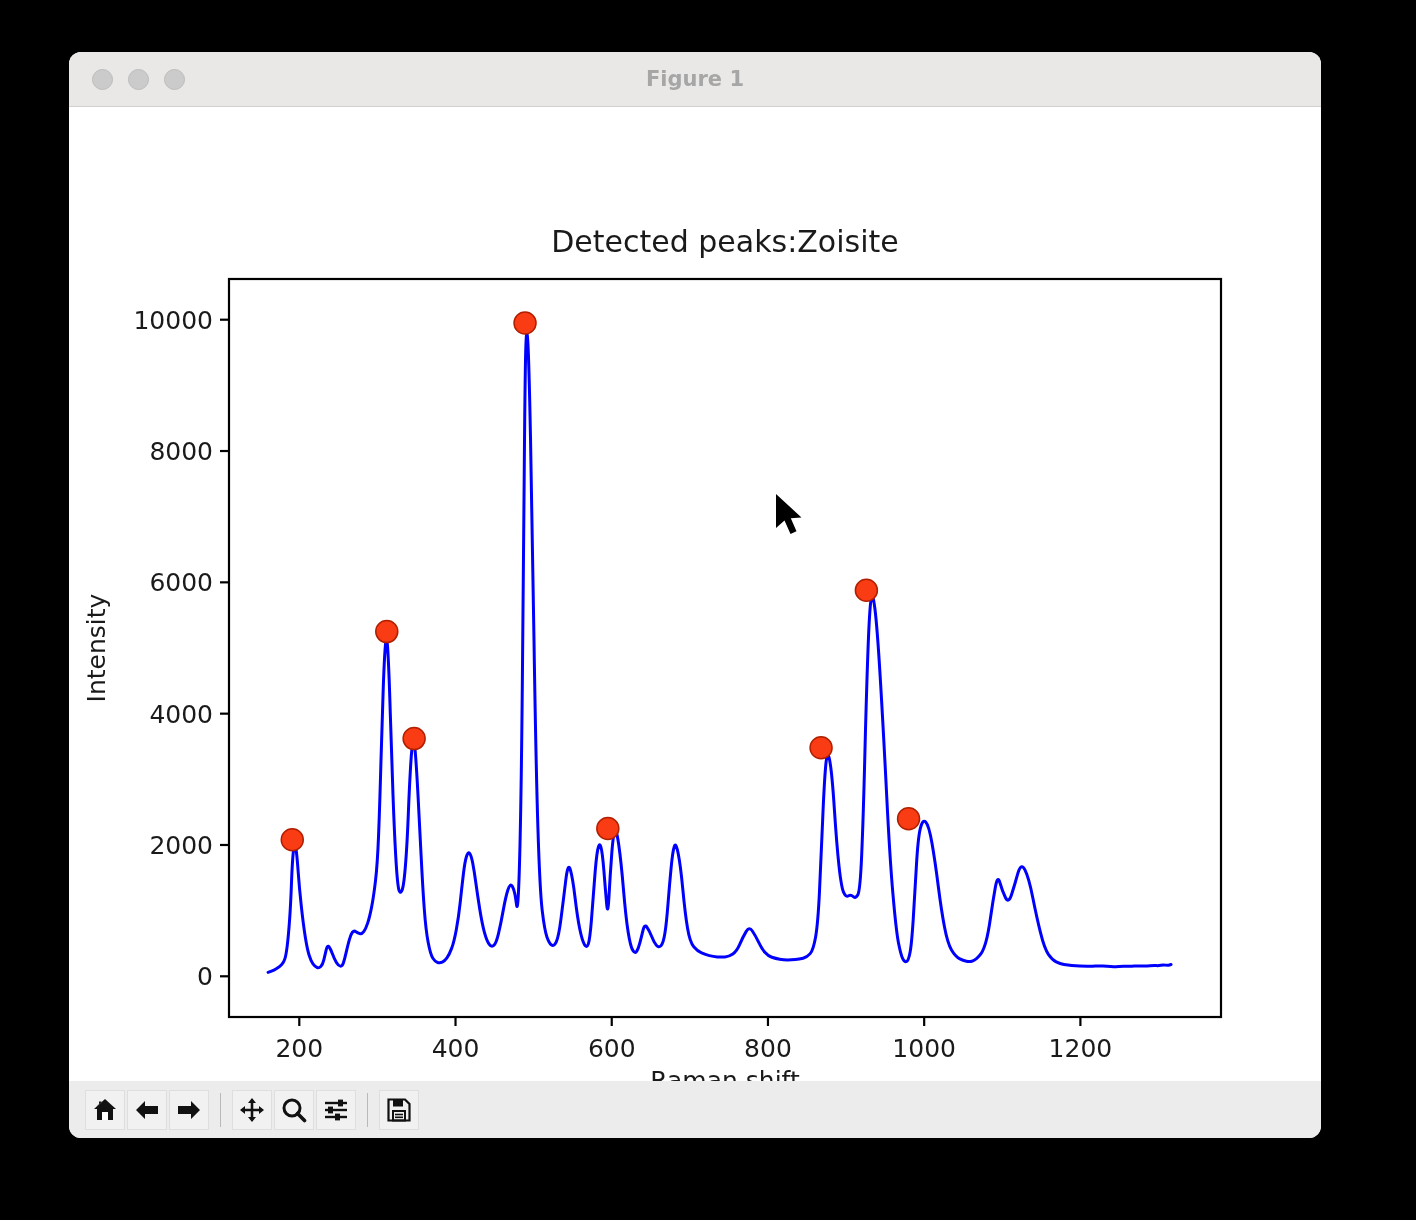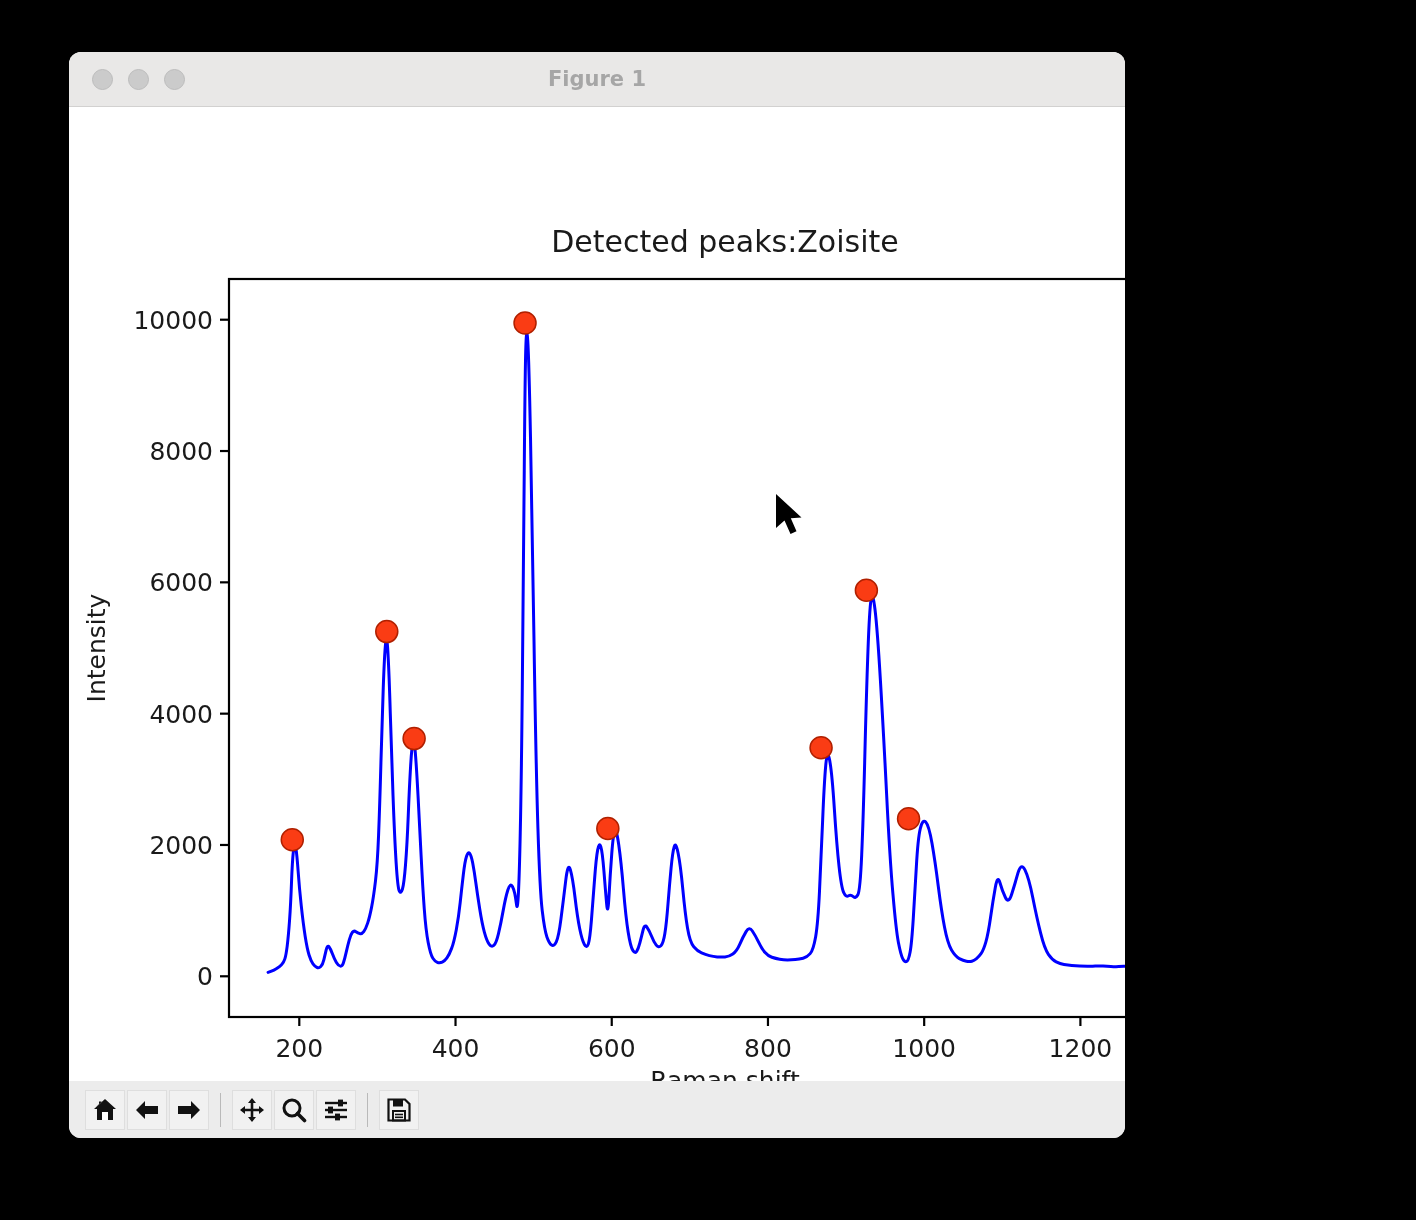--- a/index.html
+++ b/index.html
@@ -17,21 +17,21 @@
     width: 1416px;
     height: 1220px;
     background: #000000;
   }
 
   
   .window {
     position: absolute;
     left: 69px;
     top: 52px;
-    width: 1056px;
+    width: 1252px;
     height: 1086px;
     border-radius: 12px;
     background: #ffffff;
     overflow: hidden;
     box-shadow: 0 2px 12px rgba(0,0,0,0.55);
   }
 
   .titlebar {
     position: relative;
     height: 54px;

